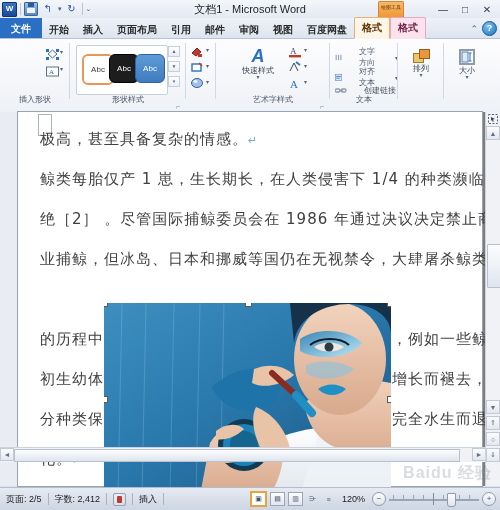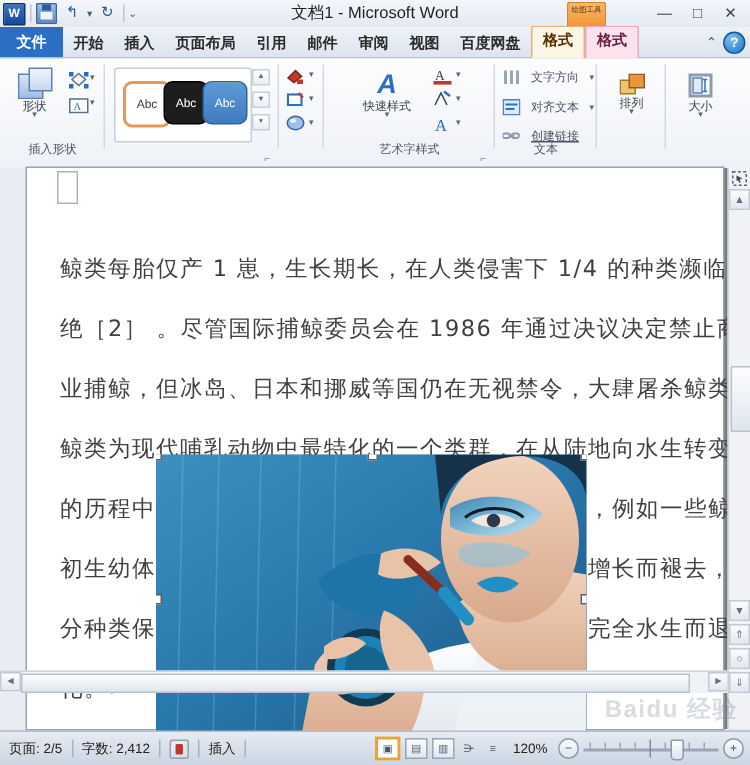--- a/index.html
+++ b/index.html
@@ -85,21 +85,21 @@
      display:flex;align-items:center;justify-content:center;font-size:8px;}
   .sw1{background:#fff;border:2px solid #e8975a;color:#3a3a3a;}
   .sw2{background:#1d1d1d;border:1px solid #000;color:#fff;}
   .sw3{background:linear-gradient(#5e9bd6,#3f7bbf);border:1px solid #2f63a0;color:#fff;}
   .spin{position:absolute;width:10px;height:9px;border:1px solid #c6cfdc;background:linear-gradient(#fefefe,#e9eef5);
      font-size:5px;color:#5a6574;display:flex;align-items:center;justify-content:center;line-height:1;}
 
   .icobtn{position:absolute;width:14px;height:13px;}
   .wa{position:absolute;font-size:14px;color:#2b6fc4;font-weight:bold;font-style:italic;line-height:1;}
 
-  .txtrow{position:absolute;display:flex;align-items:center;gap:7px;font-size:8px;color:#4a5565;}
+  .txtrow{position:absolute;display:flex;align-items:center;gap:17px;font-size:8px;color:#4a5565;}
 
   .arrangeicon{width:16px;height:14px;position:relative;margin:0 auto;}
   .sizeicon{width:14px;height:14px;margin:0 auto;border:1px solid #8e9bad;background:#fff;position:relative;}
 
   
   .docarea{position:absolute;left:0;top:112px;width:500px;height:374px;background:#7d7d7d;}
   .ruler-left{position:absolute;left:0;top:0;width:18px;height:374px;background:#e9edf3;}
   .page{position:absolute;left:18px;top:0;width:464px;height:374px;background:#fff;
         box-shadow:0 0 0 1px #9aa3b0;}
   .paracursor{position:absolute;left:20px;top:2px;width:12px;height:20px;
@@ -201,28 +201,20 @@
     </div>
     <div class="helpzone">
       <span class="minrib">⌃</span>
       <span class="helpbtn">?</span>
     </div>
   </div>
 
   <div class="ribbon">
 
     <div class="grp" style="left:0;width:70px;">
-      <div class="bigbtn" style="left:6px;top:6px;width:34px;">
-        <div class="shapecube">
-          <span class="c1"></span>
-            <span class="c2"></span>
-        </div>
-        <span class="cap">形状</span>
-        <span class="arrow">▾</span>
-      </div>
       <div class="minibtn" style="left:44px;top:7px;">
         <svg width="15" height="13" viewBox="0 0 15 13">
           <polygon points="7.5,2 12,6 7.5,10 3,6" fill="#f2f6fb" stroke="#5c6f88" stroke-width="1"></polygon>
           <rect x="1" y="1" width="3" height="3" fill="#2b6fc4"></rect>
           <rect x="11" y="1" width="3" height="3" fill="#2b6fc4"></rect>
           <rect x="1" y="9" width="3" height="3" fill="#2b6fc4"></rect>
           <rect x="11" y="9" width="3" height="3" fill="#2b6fc4"></rect>
         </svg>
       </div>
       <span class="dd" style="left:60px;top:9px;">▾</span>
@@ -239,20 +231,21 @@
 
     <div class="grp" style="left:70px;width:116px;">
       <div class="gallery" style="left:6px;top:6px;width:90px;height:48px;">
         <div class="swatch sw1" style="left:5px;top:8px;">Abc</div>
         <div class="swatch sw2" style="left:32px;top:8px;">Abc</div>
         <div class="swatch sw3" style="left:58px;top:8px;">Abc</div>
       </div>
       <div class="spin" style="left:98px;top:7px;">▲</div>
       <div class="spin" style="left:98px;top:22px;">▼</div>
       <div class="spin" style="left:98px;top:37px;">▾</div>
+      <div class="gl">形状样式</div>
       <div class="dlg">⌐</div>
       <div class="divider"></div>
     </div>
 
     <div class="grp" style="left:186px;width:30px;">
       <div class="icobtn" style="left:4px;top:5px;">
         <svg width="14" height="13" viewBox="0 0 14 13">
           <path d="M2 8 L7 3 L11 7 L6 11 Z" fill="#c0392b" stroke="#7a2318"></path>
           <rect x="8" y="9" width="4" height="3" fill="#c0392b"></rect>
         </svg>
@@ -318,21 +311,21 @@
       </div>
       <div class="txtrow" style="left:5px;top:27px;">
         <svg width="12" height="11" viewBox="0 0 12 11">
           <rect x="0.5" y="0.5" width="11" height="10" fill="#dfeaf7" stroke="#5c82b5"></rect>
           <rect x="2" y="3" width="8" height="1.3" fill="#2b6fc4"></rect>
           <rect x="2" y="6" width="6" height="1.3" fill="#2b6fc4"></rect>
         </svg>
         <span>对齐文本</span>
         <span class="dd" style="position:relative;">▾</span>
       </div>
-      <div class="txtrow" style="left:5px;top:46px;text-decoration:underline;">
+      <div class="txtrow" style="left:5px;top:46px;">
         <svg width="12" height="11" viewBox="0 0 12 11">
           <rect x="0" y="4" width="5" height="3" rx="1.5" fill="none" stroke="#8e9bad" stroke-width="1.3"></rect>
           <rect x="6" y="4" width="5" height="3" rx="1.5" fill="none" stroke="#8e9bad" stroke-width="1.3"></rect>
           <rect x="4" y="5" width="4" height="1.2" fill="#8e9bad"></rect>
         </svg>
         <span>创建链接</span>
       </div>
       <div class="gl">文本</div>
       <div class="divider"></div>
     </div>
@@ -365,24 +358,24 @@
       <div class="divider"></div>
     </div>
   </div>
 
   <div class="docarea">
     <div class="ruler-left"></div>
 
     <div class="page">
       <div class="paracursor"></div>
 
+      <div class="line" style="top:18px;"><span>极高，甚至具备复杂的情感。</span><span class="pilcrow">↵</span></div>
       <div class="line" style="top:58px;">鲸类每胎仅产 1 崽，生长期长，在人类侵害下 1/4 的种类濒临灭</div>
       <div class="line" style="top:98px;">绝［2］  。尽管国际捕鲸委员会在 1986 年通过决议决定禁止商</div>
       <div class="line" style="top:138px;">业捕鲸，但冰岛、日本和挪威等国仍在无视禁令，大肆屠杀鲸类。</div>
-      <div class="line" style="top:178px;">鲸类为现代哺乳动物中最特化的一个类群，在从陆地向水生转变</div>
       <div class="line" style="top:218px;">的历程中，演化出许多与陆生种类截然不同的特征，例如一些鲸类的</div>
       <div class="line" style="top:258px;">初生幼体的吻部有数根刚毛（这些刚毛会随着年龄增长而褪去，小部</div>
       <div class="line" style="top:298px;">分种类保留终身），汗腺和皮脂腺也随着鲸类最终完全水生而退</div>
       <div class="line" style="top:338px;"><span>化。</span><span class="pilcrow">↵</span></div>
       <div class="line" style="top:380px;">鲸类身躯肥圆，略呈桶状，侧看呈流线形。多数种类颈椎愈合，</div>
     </div>
 
     <div class="pic">
       <svg width="287" height="192" viewBox="0 0 287 192" preserveAspectRatio="none">
         <defs>

